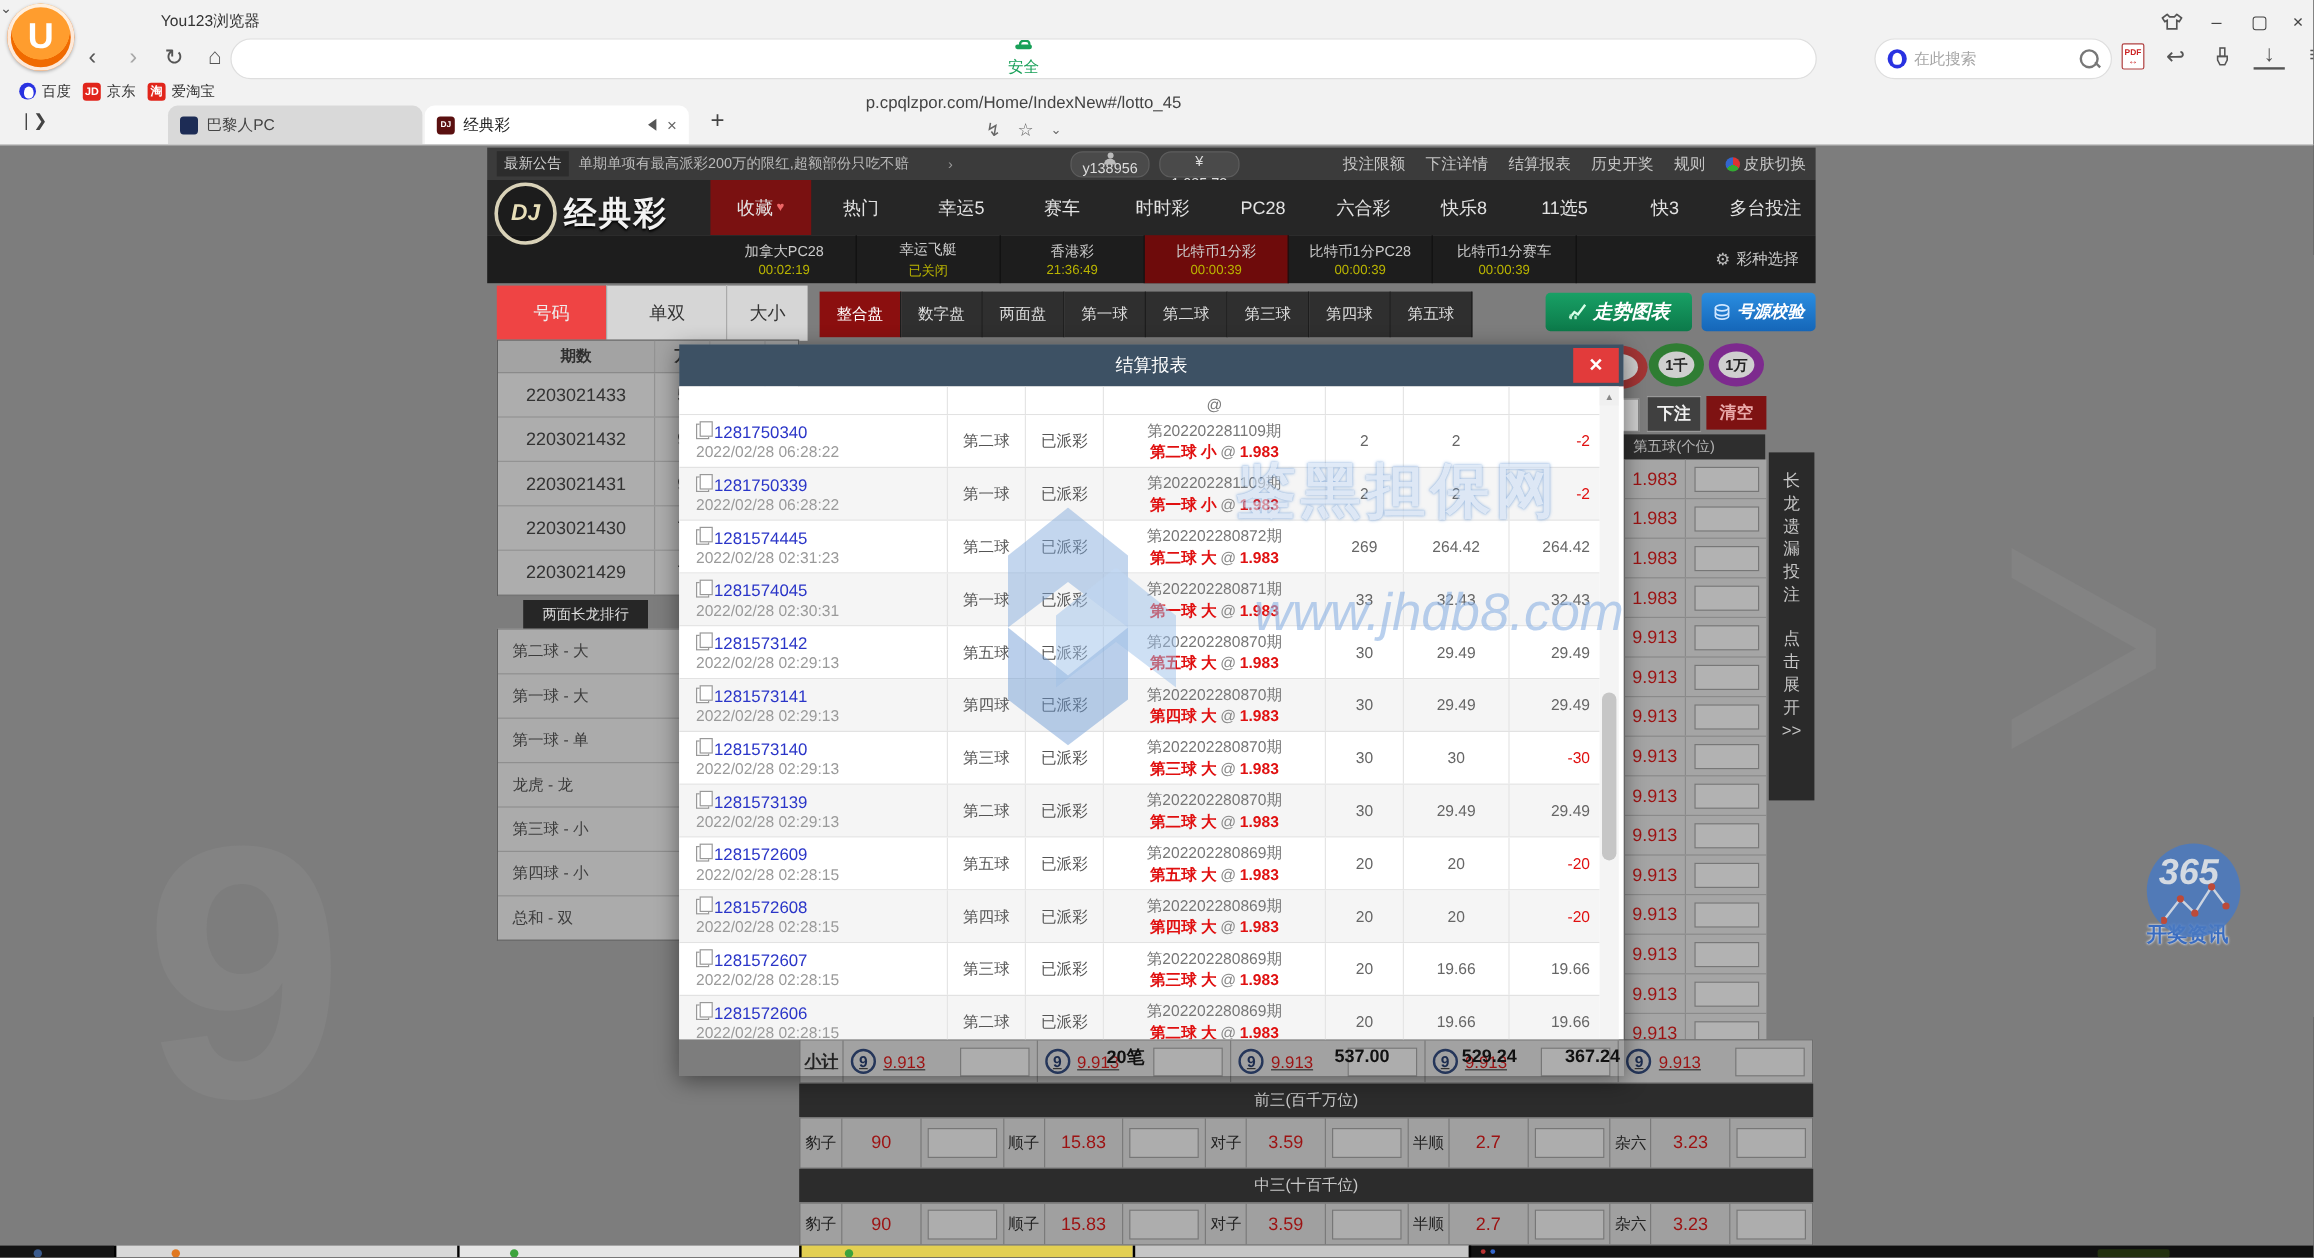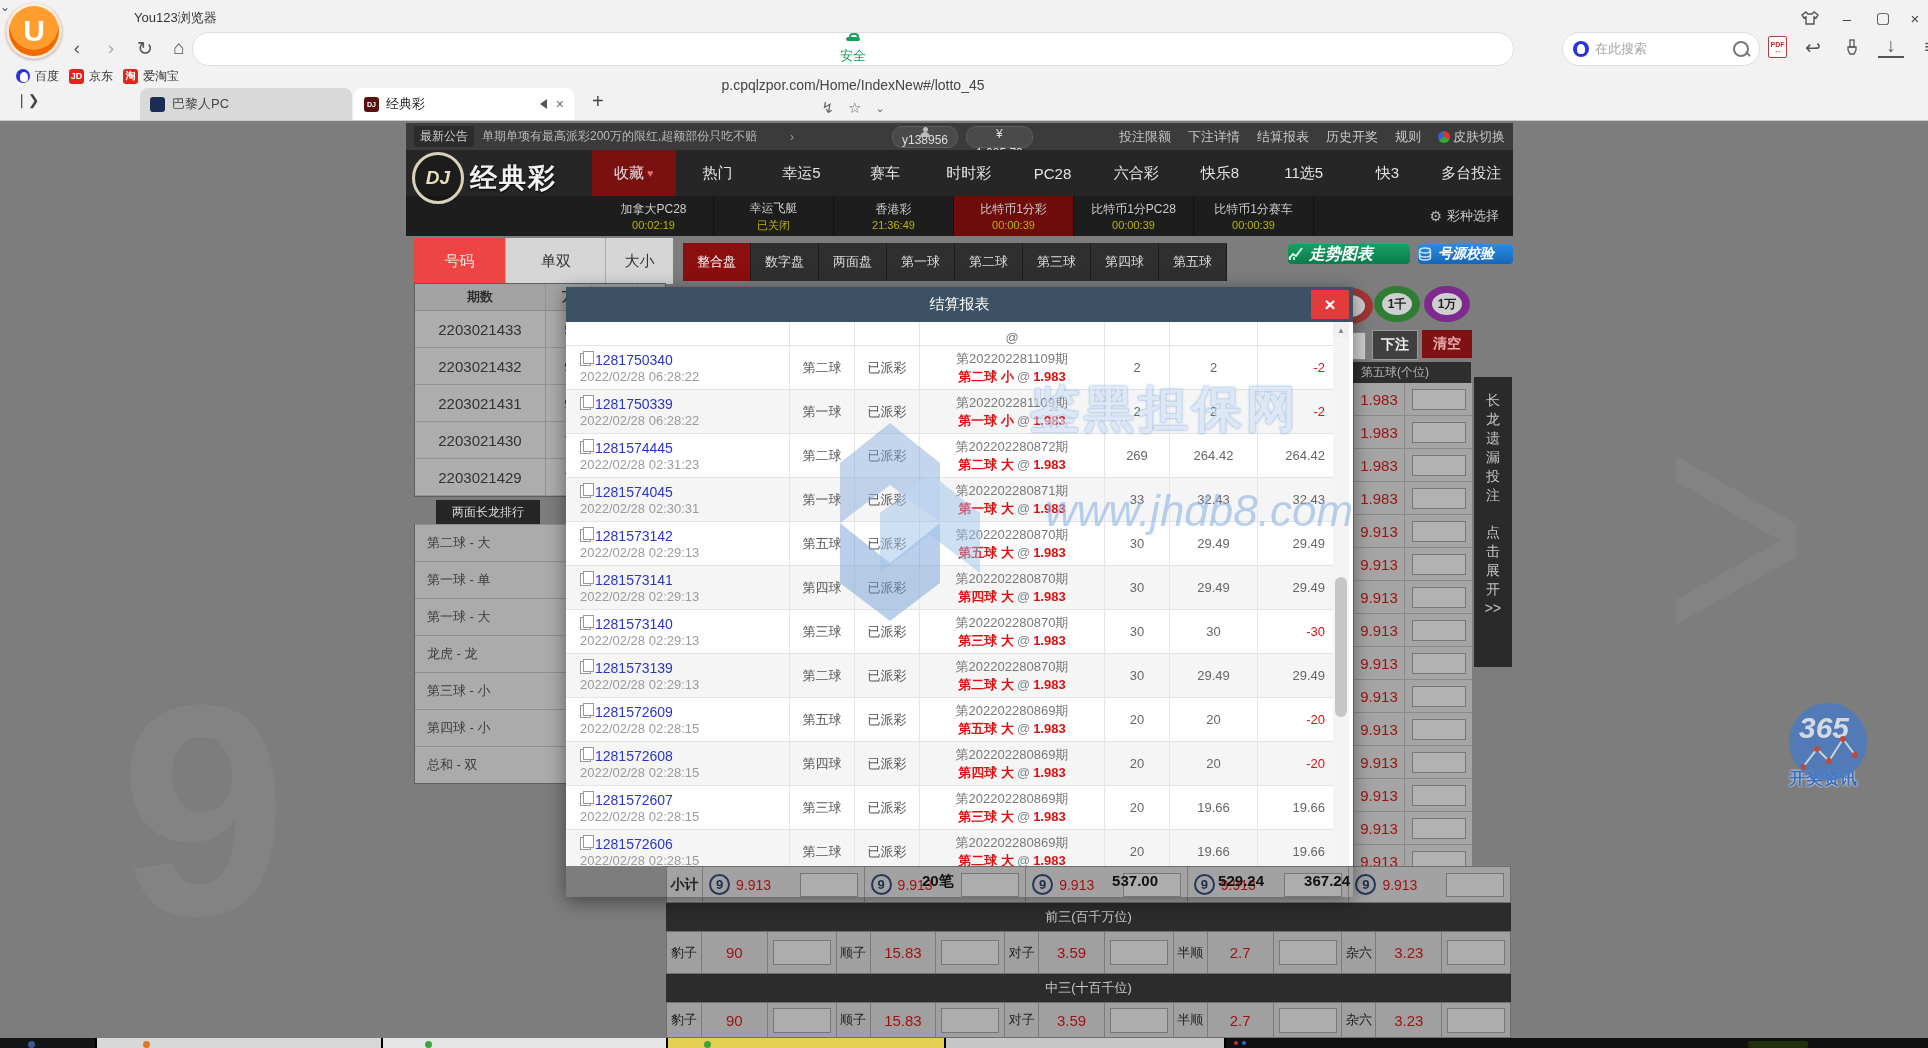--- a/index.html
+++ b/index.html
@@ -83,21 +83,21 @@
   .game.active{background:#6e0b0b;}
   .picker{margin-left:auto;display:flex;align-items:center;gap:5px;color:#c9c9c9;font-size:13px;padding-right:14px;}
   .gear{color:#bbb;font-size:14px;}
   
   .mode-tab{position:absolute;top:118px;height:46px;display:flex;align-items:center;justify-content:center;font-size:15px;}
   .mode-dark{background:#ef4444;color:#eee;}
   .mode-light{background:#d6d6d6;color:#333;border-left:1px solid #aaa;}
   #playtabs{position:absolute;left:683px;top:123px;height:38px;display:flex;}
   .ptab{width:67px;display:flex;align-items:center;justify-content:center;background:#2f2f2f;color:#ddd;font-size:13px;border-right:1px solid #1d1d1d;}
   .ptab.active{background:#8b0f0f;color:#fff;}
-  .board-btn{position:absolute;top:124px;height:20px;border-radius:4px;display:flex;align-items:center;gap:6px;color:#fff;font-size:16px;font-weight:bold;font-style:italic;}
+  .board-btn{position:absolute;top:124px;height:32px;border-radius:4px;display:flex;align-items:center;justify-content:center;gap:6px;color:#fff;font-size:16px;font-weight:bold;font-style:italic;}
   #btn-trend{left:1288px;width:122px;background:linear-gradient(#18a065,#0c7a4a);}
   #btn-check{left:1418px;width:95px;background:linear-gradient(#2a8de0,#1566b8);font-size:14px;}
   
   #ltable{position:absolute;left:414px;top:163px;width:250px;border:1px solid #5f5f5f;background:#adadad;}
   #ltable .hrow{display:flex;height:26px;background:#a3a3a3;border-bottom:1px solid #8a8a8a;font-weight:bold;color:#2f2f2f;}
   #ltable .trow{display:flex;height:36px;border-bottom:1px solid #939393;color:#333;font-size:15px;}
   #ltable .c-q{width:130px;display:flex;align-items:center;justify-content:center;border-right:1px solid #939393;}
   #ltable .c-d{width:45px;display:flex;align-items:center;justify-content:center;border-right:1px solid #939393;}
   
   #dragon-tab{position:absolute;left:436px;top:380px;width:104px;height:24px;background:#262626;color:#ddd;font-size:12px;display:flex;align-items:center;justify-content:center;}
@@ -115,21 +115,21 @@
   #odds-head{position:absolute;left:1353px;top:242px;width:118px;height:21px;background:#2e2e2e;color:#b5b5b5;font-size:12px;display:flex;align-items:center;padding-left:8px;box-sizing:border-box;}
   #odds-col{position:absolute;left:1353px;top:263px;width:118px;background:#a5a5a5;border-left:1px solid #777;}
   .odds-row{height:32px;display:flex;align-items:center;border-bottom:1px solid #8a8a8a;}
   .odds-val{width:50px;text-align:center;color:#9c1212;font-size:15px;}
   .odds-inp{flex:1;display:flex;align-items:center;justify-content:center;border-left:1px solid #8a8a8a;height:100%;}
   .inp{width:52px;height:19px;background:#b2b2b2;border:1px solid #777;}
   
   #vstrip{position:absolute;left:1474px;top:257px;width:38px;height:290px;background:#2a2a2a;display:flex;flex-direction:column;align-items:center;padding-top:14px;box-sizing:border-box;color:#c5c5c5;font-size:14px;line-height:19px;}
   #vstrip .gap{height:18px;}
   
-  #subrow{position:absolute;left:666px;top:746px;width:845px;height:37px;background:#a2a2a2;border:1px solid #6f6f6f;box-sizing:border-box;display:flex;align-items:center;}
+  #subrow{position:absolute;left:666px;top:746px;width:845px;height:37px;background:#a2a2a2;border:1px solid #6f6f6f;box-sizing:border-box;display:flex;align-items:center;text-decoration:underline;}
   .sub-label{width:35px;text-align:center;font-weight:bold;color:#222;font-size:14px;}
   .sub-group{flex:1;display:flex;align-items:center;gap:6px;border-left:1px solid #7a7a7a;height:100%;padding-left:6px;}
   .ball9{width:21px;height:21px;border-radius:50%;border:2px solid #25365a;color:#1c2c4e;font-size:13px;font-weight:bold;display:flex;align-items:center;justify-content:center;box-sizing:border-box;flex:none;}
   .sub-odds{color:#9c1212;font-size:14px;}
   .sub-inp{width:56px;height:22px;background:#adadad;border:1px solid #777;margin-left:auto;margin-right:6px;}
   .secbar{position:absolute;left:666px;width:845px;height:28px;background:#2c2c2c;color:#c9c9c9;font-size:13px;display:flex;align-items:center;justify-content:center;}
   .secrow{position:absolute;left:666px;width:845px;background:#a0a0a0;border:1px solid #6f6f6f;box-sizing:border-box;display:flex;}
   .scell{display:flex;align-items:center;border-left:1px solid #7a7a7a;height:100%;box-sizing:border-box;}
   .scell:first-child{border-left:none;}
   .s-label{width:34px;justify-content:center;color:#222;font-size:13px;}
@@ -414,22 +414,22 @@
             <div class="c-q">2203021429</div>
             <div class="c-d">7</div>
             <div class="c-d">8</div>
           </div>
         </div>
     </div>
 
     <div id="dragon-tab">两面长龙排行</div>
     <div id="dragon">
         <div class="dragon-row">第二球 - 大</div>
+        <div class="dragon-row">第一球 - 大</div>
         <div class="dragon-row">第一球 - 单</div>
-        <div class="dragon-row">第一球 - 大</div>
         <div class="dragon-row">龙虎 - 龙</div>
         <div class="dragon-row">第三球 - 小</div>
         <div class="dragon-row">第四球 - 小</div>
         <div class="dragon-row">总和 - 双</div>
       </div>
 
     <div class="chip abs" id="chip-red">
         <span class="chip-inner"></span>
       </div>
     <div class="chip abs" id="chip-1k">

